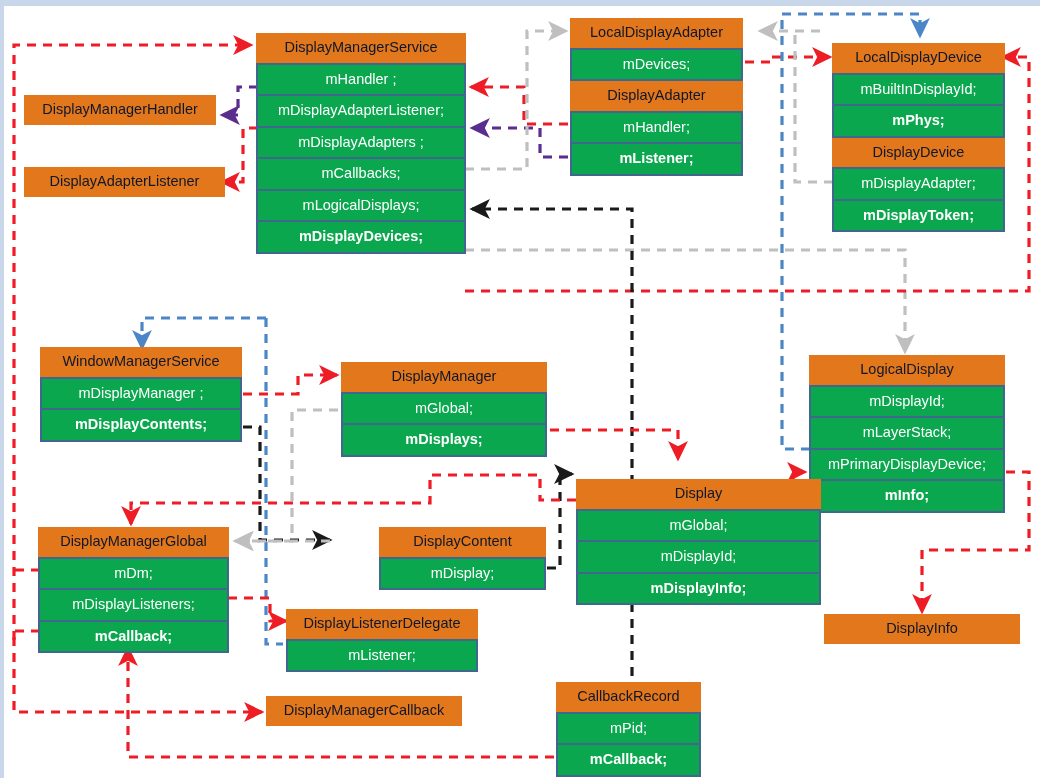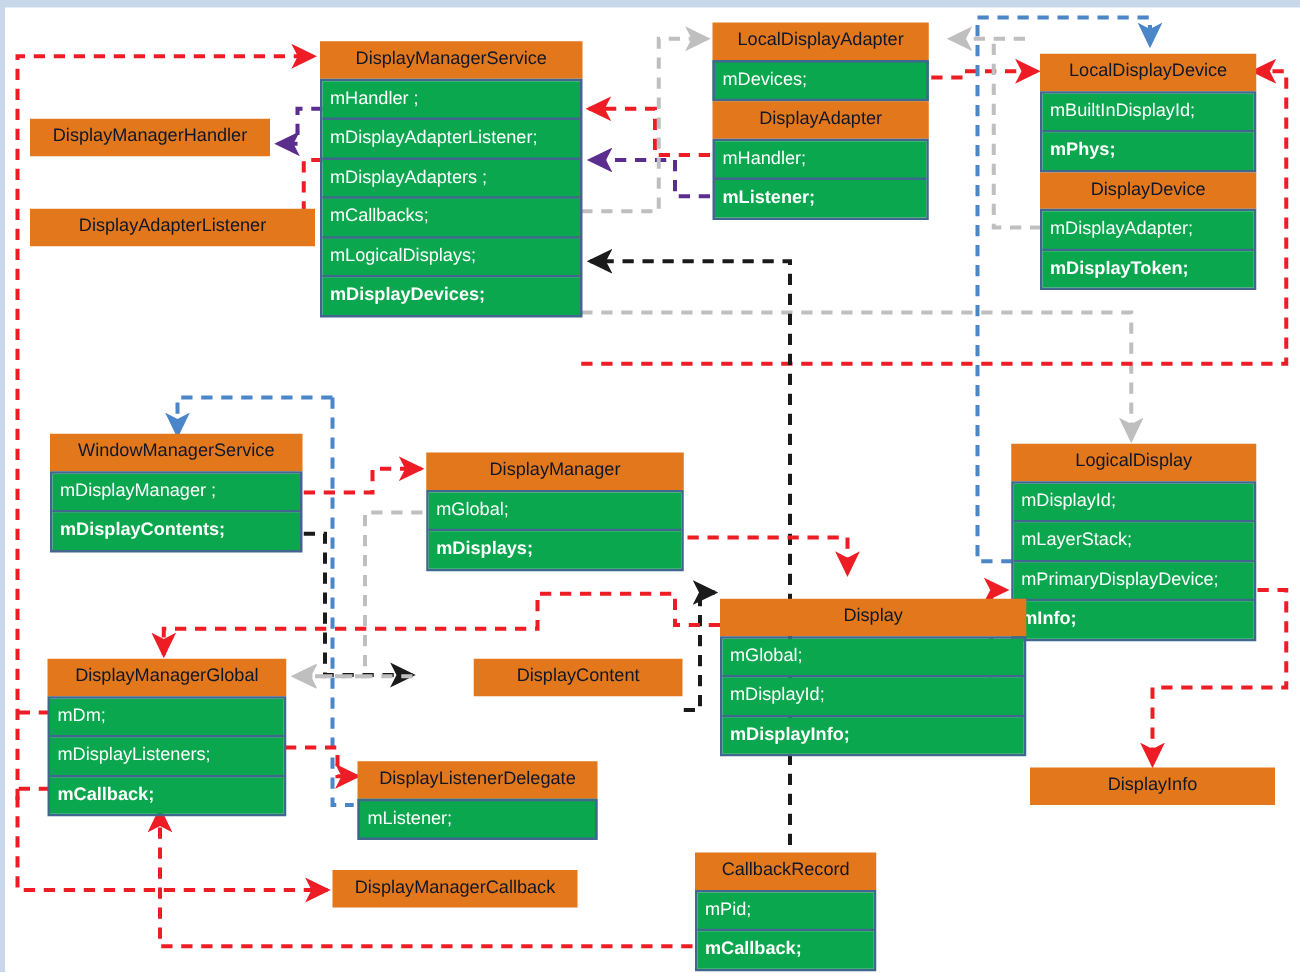--- a/index.html
+++ b/index.html
@@ -43,20 +43,21 @@
     text-align: center;
     font-size: 14.5px;
     line-height: 1;
     padding: 7px 6px 8px 6px;
     box-sizing: border-box;
     white-space: nowrap;
   }
   .cls-field {
     background: #0ba74e;
     color: #ffffff;
+    text-align: center;
     font-size: 14.5px;
     line-height: 1;
     padding: 7px 6px 8px 6px;
     box-sizing: border-box;
     border: 2px solid #41678f;
     white-space: nowrap;
   }
   .fieldgroup {
     border: 2px solid #41678f;
     box-sizing: border-box;
@@ -192,21 +193,21 @@
     <div class="fieldgroup">
       <div class="cls-field">mDisplayAdapter;</div>
       <div class="cls-field">mDisplayToken;</div>
     </div>
   </div>
 
   <div class="cls" style="left:24px; top:95px; width:192px;">
     <div class="cls-title">DisplayManagerHandler</div>
   </div>
 
-  <div class="cls" style="left:24px; top:167px; width:228px;">
+  <div class="cls" style="left:24px; top:167px; width:201px;">
     <div class="cls-title">DisplayAdapterListener</div>
   </div>
 
   <div class="cls" style="left:40px; top:347px; width:202px;">
     <div class="cls-title">WindowManagerService</div>
     <div class="fieldgroup">
       <div class="cls-field">mDisplayManager ;</div>
       <div class="cls-field">mDisplayContents;</div>
     </div>
   </div>
@@ -242,20 +243,21 @@
     <div class="cls-title">DisplayManagerGlobal</div>
     <div class="fieldgroup">
       <div class="cls-field">mDm;</div>
       <div class="cls-field">mDisplayListeners;</div>
       <div class="cls-field">mCallback;</div>
     </div>
   </div>
 
   <div class="cls" style="left:333px; top:527px; width:213px;padding-left:46px;">
     <div class="cls-title">DisplayContent</div>
+    <div class="cls-field">mDisplay;</div>
   </div>
 
   <div class="cls" style="left:286px; top:609px; width:192px;">
     <div class="cls-title">DisplayListenerDelegate</div>
     <div class="cls-field">mListener;</div>
   </div>
 
   <div class="cls" style="left:824px; top:614px; width:196px;">
     <div class="cls-title">DisplayInfo</div>
   </div>

